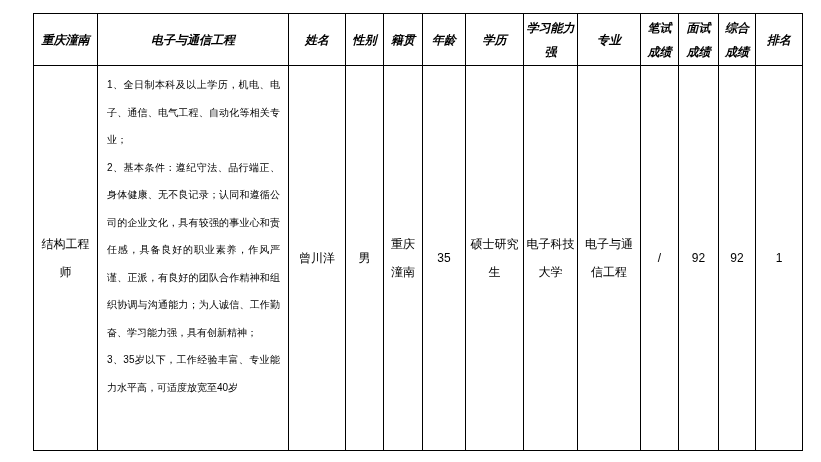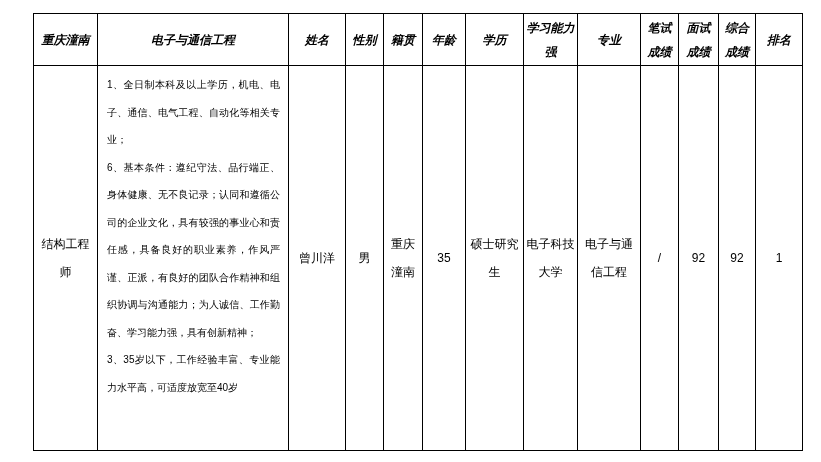--- a/index.html
+++ b/index.html
@@ -96,21 +96,21 @@
           <th>面试成绩</th>
           <th>综合成绩</th>
           <th>排名</th>
         </tr>
       </thead>
       <tbody>
         <tr>
           <td>结构工程师</td>
           <td class="req-cell">
             <p>1、全日制本科及以上学历，机电、电子、通信、电气工程、自动化等相关专业；</p>
-            <p>6、基本条件：遵纪守法、品行端正、身体健康、无不良记录；认同和遵循公司的企业文化，具有较强的事业心和责任感，具备良好的职业素养，作风严谨、正派，有良好的团队合作精神和组织协调与沟通能力；为人诚信、工作勤奋、学习能力强，具有创新精神；</p>
+            <p>2、基本条件：遵纪守法、品行端正、身体健康、无不良记录；认同和遵循公司的企业文化，具有较强的事业心和责任感，具备良好的职业素养，作风严谨、正派，有良好的团队合作精神和组织协调与沟通能力；为人诚信、工作勤奋、学习能力强，具有创新精神；</p>
             <p>3、35岁以下，工作经验丰富、专业能力水平高，可适度放宽至40岁</p>
           </td>
           <td>曾川洋</td>
           <td>男</td>
           <td>重庆潼南</td>
           <td>35</td>
           <td>硕士研究生</td>
           <td>电子科技大学</td>
           <td>电子与通信工程</td>
           <td>/</td>

